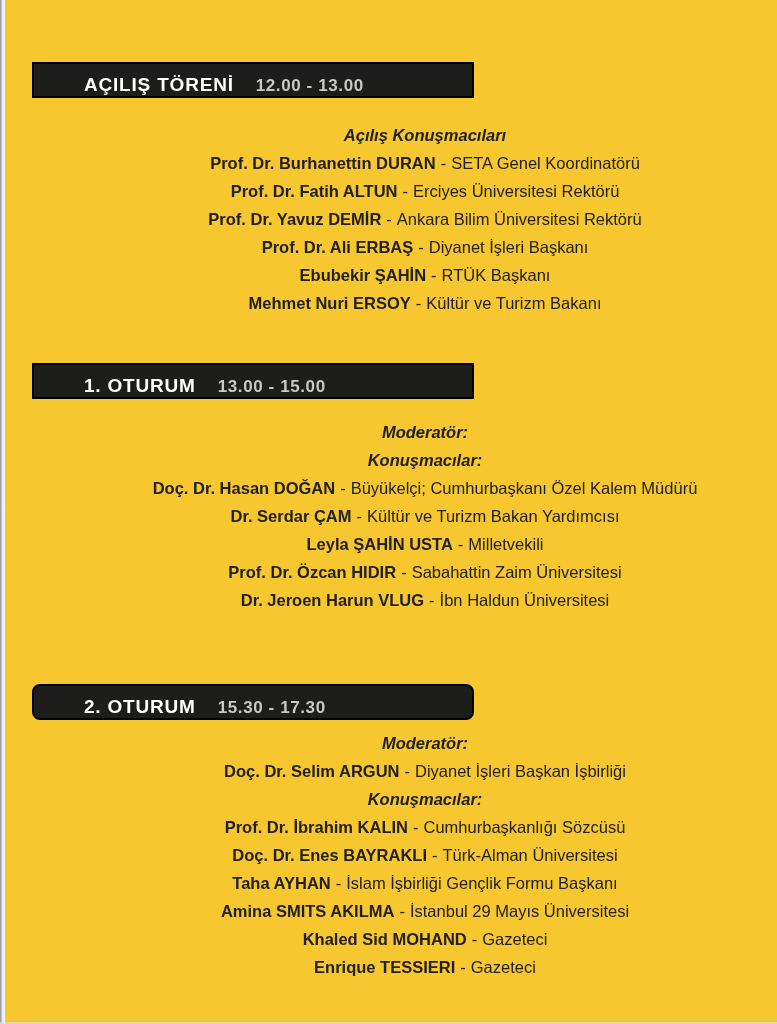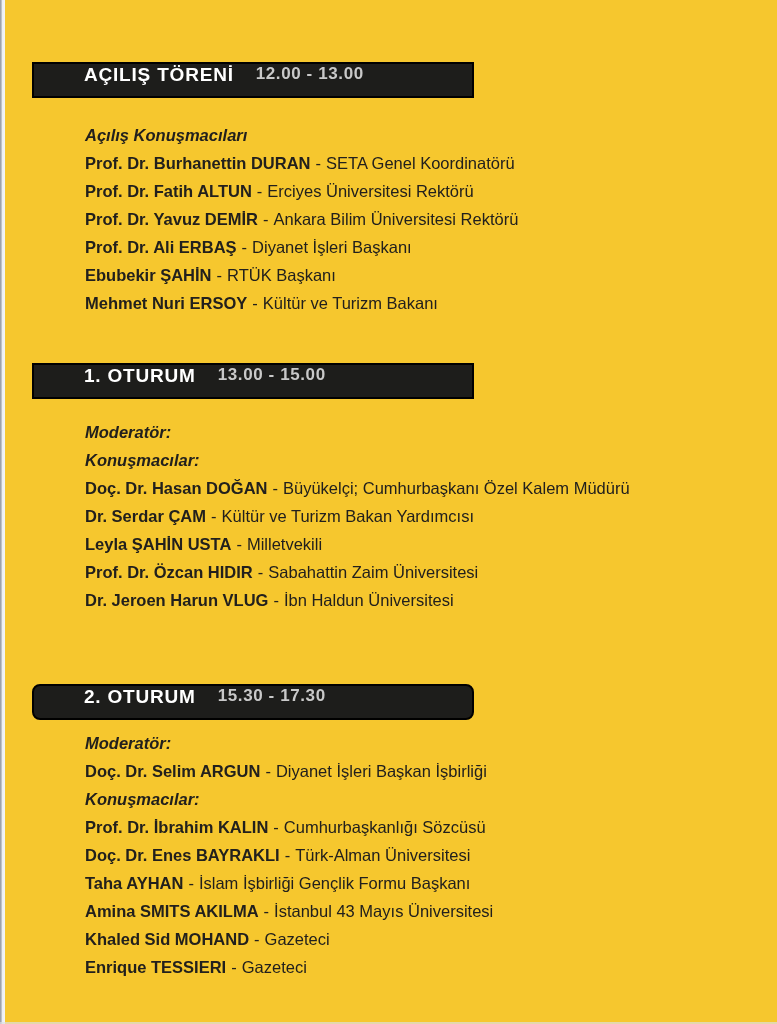--- a/index.html
+++ b/index.html
@@ -16,38 +16,39 @@
   }
   .edge-bottom{
     position:absolute;left:0;right:0;bottom:0;height:2px;
     background:#dddfe2;opacity:.7;
   }
   .bar{
     position:absolute;left:32px;width:442px;height:36px;
     background:var(--bar-bg,#1D1D1B);
     border:2px solid var(--bar-border,#000);
     box-sizing:border-box;
-    display:flex;align-items:flex-start;
+    display:flex;align-items:flex-end;
     padding-left:50px;
   }
   .bar-title{
     color:var(--bar-title,#FFFFFF);
     font-weight:bold;font-size:19px;letter-spacing:.8px;
     white-space:nowrap;
   }
   .bar-time{
     color:var(--bar-time,#C9C9C9);
     font-weight:bold;font-size:17px;letter-spacing:.6px;
     margin-left:22px;white-space:nowrap;
   }
   .content{position:absolute;left:85px;right:12px;}
   .row{
     line-height:28px;font-size:16.5px;
     color:var(--text,#22201D);
     white-space:nowrap;
+    text-align:center;
   }
   .row.heading{font-weight:bold;font-style:italic;}
   .nm{font-weight:bold;}
   .sep{margin:0 5px;}
   .bar.s1{top:62px;}  .content.s1{top:121px;}
   .bar.s2{top:363px;} .content.s2{top:418px;}
   .bar.s3{top:684px;border-radius:8px;} .content.s3{top:729px;}
 </style>
 </head>
 <body>
@@ -88,17 +89,17 @@
     <span class="bar-title">2. OTURUM</span>
     <span class="bar-time">15.30 - 17.30</span>
   </header>
   <div class="content s3">
     <div class="row heading">Moderatör:</div>
     <div class="row"><span class="nm">Doç. Dr. Selim ARGUN</span><span class="sep">-</span><span class="ds">Diyanet İşleri Başkan İşbirliği</span></div>
     <div class="row heading">Konuşmacılar:</div>
     <div class="row"><span class="nm">Prof. Dr. İbrahim KALIN</span><span class="sep">-</span><span class="ds">Cumhurbaşkanlığı Sözcüsü</span></div>
     <div class="row"><span class="nm">Doç. Dr. Enes BAYRAKLI</span><span class="sep">-</span><span class="ds">Türk-Alman Üniversitesi</span></div>
     <div class="row"><span class="nm">Taha AYHAN</span><span class="sep">-</span><span class="ds">İslam İşbirliği Gençlik Formu Başkanı</span></div>
-    <div class="row"><span class="nm">Amina SMITS AKILMA</span><span class="sep">-</span><span class="ds">İstanbul 43 Mayıs Üniversitesi</span></div>
+    <div class="row"><span class="nm">Amina SMITS AKILMA</span><span class="sep">-</span><span class="ds">İstanbul 29 Mayıs Üniversitesi</span></div>
     <div class="row"><span class="nm">Khaled Sid MOHAND</span><span class="sep">-</span><span class="ds">Gazeteci</span></div>
     <div class="row"><span class="nm">Enrique TESSIERI</span><span class="sep">-</span><span class="ds">Gazeteci</span></div>
   </div>
 </div>
 
 </body></html>

